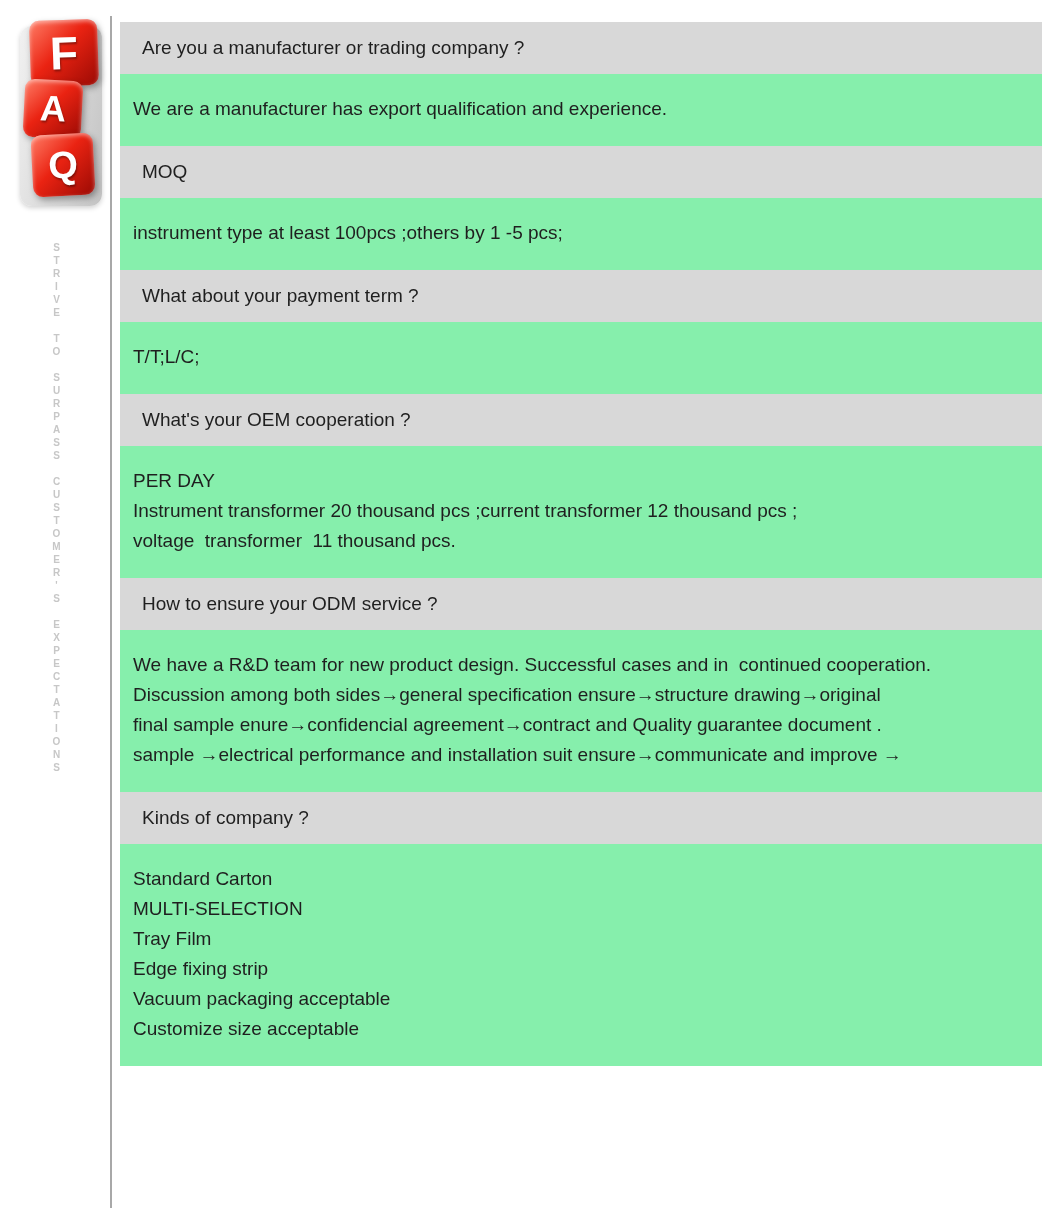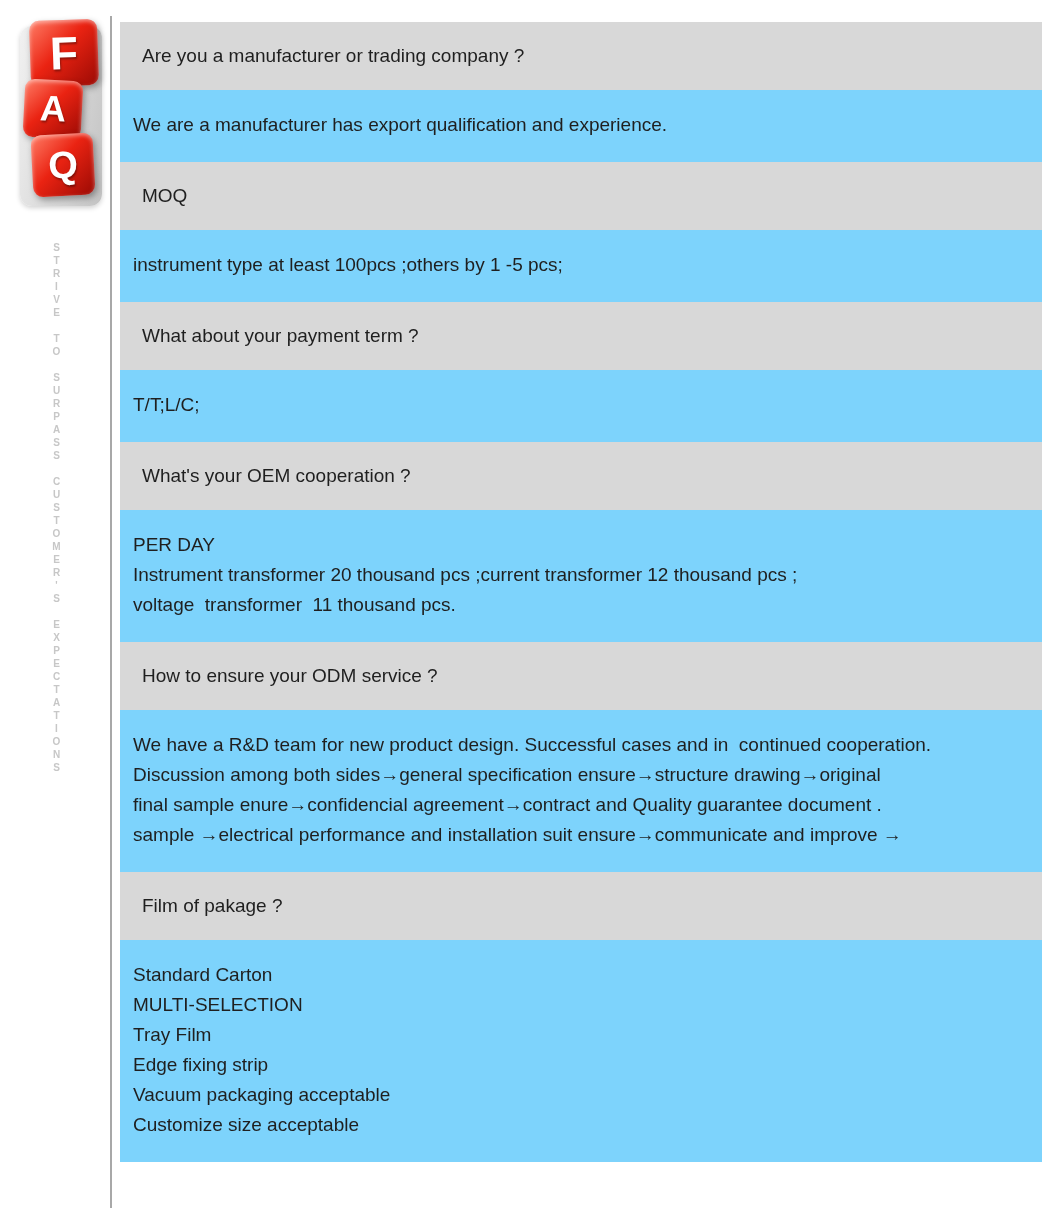--- a/index.html
+++ b/index.html
@@ -32,26 +32,26 @@
   
   .side-slogan{
     position:absolute;left:51px;top:242px;height:450px;
     writing-mode:vertical-lr;text-orientation:upright;
     font-size:10px;font-weight:bold;letter-spacing:2px;color:#c7c7c7;white-space:nowrap;
   }
 
   
   .content{position:absolute;left:120px;top:22px;width:922px}
   .q-bar{
-    height:68px;background:#d8d8d8;display:flex;align-items:center;
+    height:52px;background:#d8d8d8;display:flex;align-items:center;
     padding:0 18px 0 22px;font-size:19px;color:#1f1f1f;
   }
   .answer{
     padding:20px 16px 22px 13px;font-size:19px;line-height:30px;
-    color:#1f1f1f;background:#7dd3fc;
+    color:#1f1f1f;background:#86efac;
   }
   .answer .line{white-space:pre-wrap;min-height:30px}
 </style>
 </head>
 <body>
 
 <div class="v-line"></div>
 
 <div class="logo-wrap">
   <div class="logo-bg"></div>
@@ -115,21 +115,21 @@
     <div class="answer">
       <div class="line">We have a R&amp;D team for new product design. Successful cases and in  continued cooperation.</div>
       <div class="line">Discussion among both sides→general specification ensure→structure drawing→original</div>
       <div class="line">final sample enure→confidencial agreement→contract and Quality guarantee document .</div>
       <div class="line">sample →electrical performance and installation suit ensure→communicate and improve →</div>
     </div>
   </section>
 
   <section class="faq-item">
     <div class="q-bar">
-      <span>Film of pakage ?</span>
+      <span>Kinds of company ?</span>
     </div>
     <div class="answer">
       <div class="line">Standard Carton</div>
       <div class="line">MULTI-SELECTION</div>
       <div class="line">Tray Film</div>
       <div class="line">Edge fixing strip</div>
       <div class="line">Vacuum packaging acceptable</div>
       <div class="line">Customize size acceptable</div>
     </div>
   </section>

